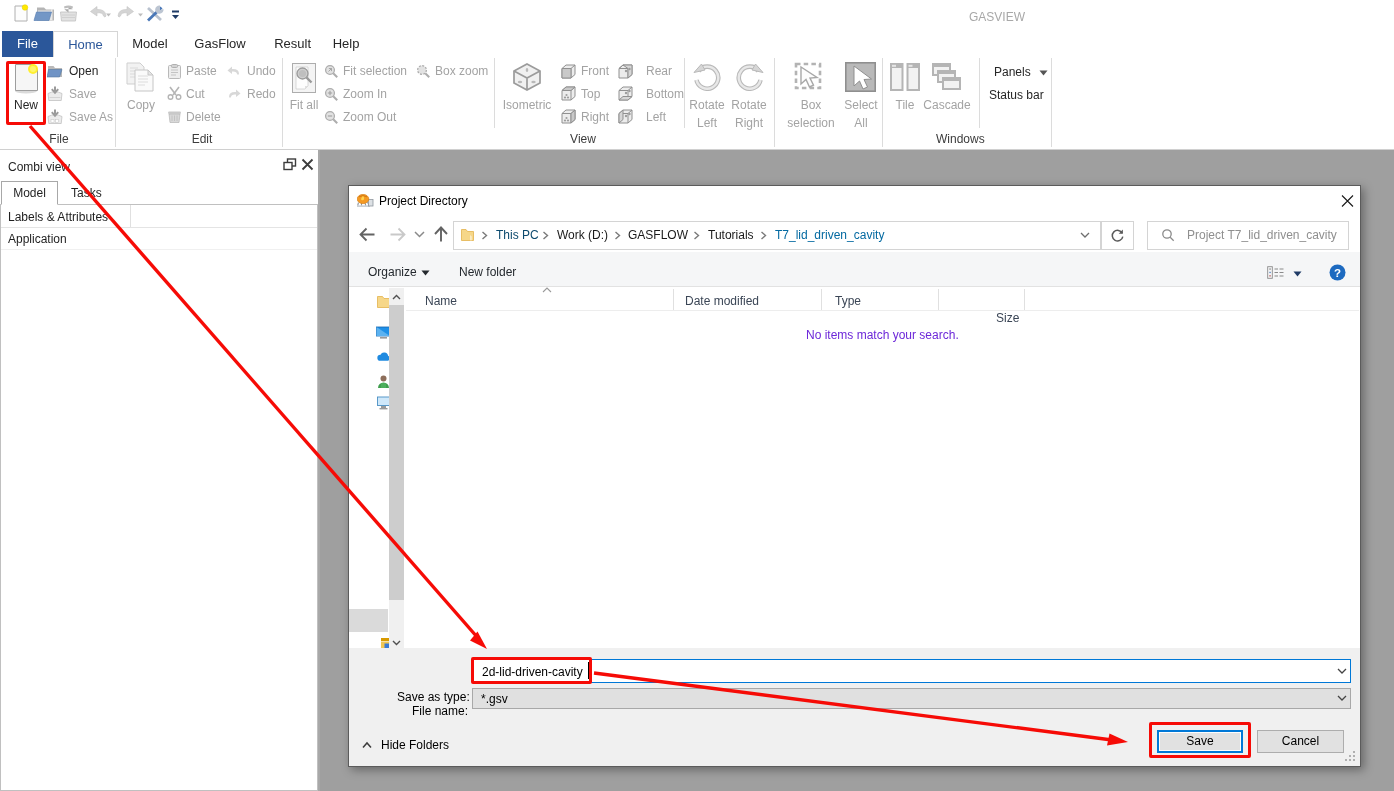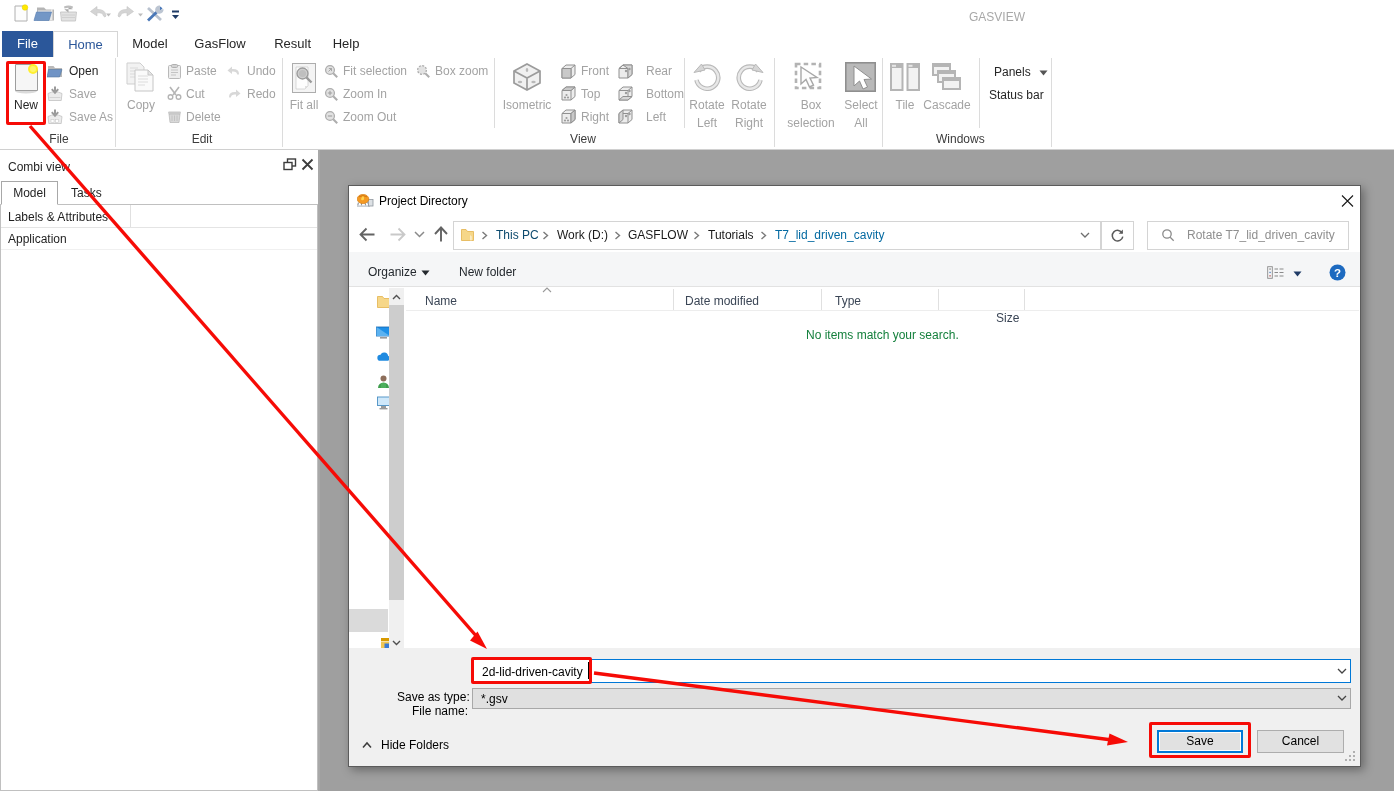--- a/index.html
+++ b/index.html
@@ -381,21 +381,21 @@
 <svg class="abs" style="left:1110px;top:228px" width="15" height="15" viewBox="0 0 15 15">
   <path d="M12.3 5.2 A 5.3 5.3 0 1 0 12.8 8.6" fill="none" stroke="#5a5a5a" stroke-width="1.5"></path>
   <path d="M12.9 1.6 v4.2 h-4.2 z" fill="#5a5a5a"></path>
 </svg>
 
 <div class="abs" style="left:1147px;top:221px;width:202px;height:29px;background:#fff;border:1px solid #d4d4d4;box-sizing:border-box;"></div>
 <svg class="abs" style="left:1161px;top:228px" width="14" height="14" viewBox="0 0 14 14">
   <circle cx="6" cy="6" r="4.2" fill="none" stroke="#8a8a8a" stroke-width="1.3"></circle>
   <path d="M9.2 9.2 l3.5 3.5" stroke="#8a8a8a" stroke-width="1.3"></path>
 </svg>
-<div class="abs t12" style="left:1187px;top:229px;color:#8f8f8f;">Rotate T7_lid_driven_cavity</div>
+<div class="abs t12" style="left:1187px;top:229px;color:#8f8f8f;">Project T7_lid_driven_cavity</div>
 
 <div class="abs" style="left:349px;top:252px;width:1011px;height:35px;background:#f5f6f7;border-bottom:1px solid #e2e2e2;box-sizing:border-box;"></div>
 <div class="abs t12" style="left:368px;top:266px;color:#24292e;">Organize</div>
 <svg class="abs" style="left:421px;top:270px" width="9" height="6" viewBox="0 0 9 6">
     <path d="M0.5 0.5 h8 l-4 5 z" fill="#24292e"></path>
   </svg>
 <div class="abs t12" style="left:459px;top:266px;color:#24292e;">New folder</div>
 <svg class="abs" style="left:1267px;top:266px" width="17" height="13" viewBox="0 0 17 13">
   <rect x="0.7" y="0.7" width="4.6" height="11.6" fill="none" stroke="#8a8a8a" stroke-width="0.9"></rect>
   <rect x="2.4" y="2.4" width="1.3" height="1.3" fill="#777"></rect>
@@ -457,21 +457,21 @@
     <path d="M1 5 L5 1 L9 5" fill="none" stroke="#9a9a9a" stroke-width="1.1"></path>
   </svg>
 <div class="abs t12" style="left:685px;top:295px;color:#3b4656;">Date modified</div>
 <div class="abs t12" style="left:835px;top:295px;color:#3b4656;">Type</div>
 <div class="abs t12" style="left:952px;top:312px;color:#3b4656;margin-left:44px;">Size</div>
 <div class="abs" style="left:673px;top:289px;width:1px;height:21px;background:#e0e0e0;"></div>
 <div class="abs" style="left:821px;top:289px;width:1px;height:21px;background:#e0e0e0;"></div>
 <div class="abs" style="left:938px;top:289px;width:1px;height:21px;background:#e0e0e0;"></div>
 <div class="abs" style="left:1024px;top:289px;width:1px;height:21px;background:#e0e0e0;"></div>
 <div class="abs" style="left:406px;top:310px;width:953px;height:1px;background:#ededed;"></div>
-<div class="abs t12" style="left:806px;top:329px;color:#15803d;">No items match your search.</div>
+<div class="abs t12" style="left:806px;top:329px;color:#6d28d9;">No items match your search.</div>
 
 <div class="abs" style="left:349px;top:648px;width:1011px;height:118px;background:#f0f0f0;"></div>
 <div class="abs t12" style="left:412px;top:666px;color:#000;margin-top:39px;">File name:</div>
 <div class="abs" style="left:472px;top:659px;width:879px;height:24px;background:#fff;border:1px solid #0078d7;box-sizing:border-box;"></div>
 <div class="abs t12" style="left:482px;top:666px;color:#000;">2d-lid-driven-cavity</div>
 <div class="abs" style="left:588px;top:662px;width:1px;height:17px;background:#000;"></div>
 <svg class="abs" style="left:1337px;top:668px" width="10" height="7" viewBox="0 0 10 7">
     <path d="M1 1 L5 5 L9 1" fill="none" stroke="#444" stroke-width="1.3"></path>
   </svg>
 <div class="abs t12" style="left:397px;top:691px;color:#000;">Save as type:</div>

